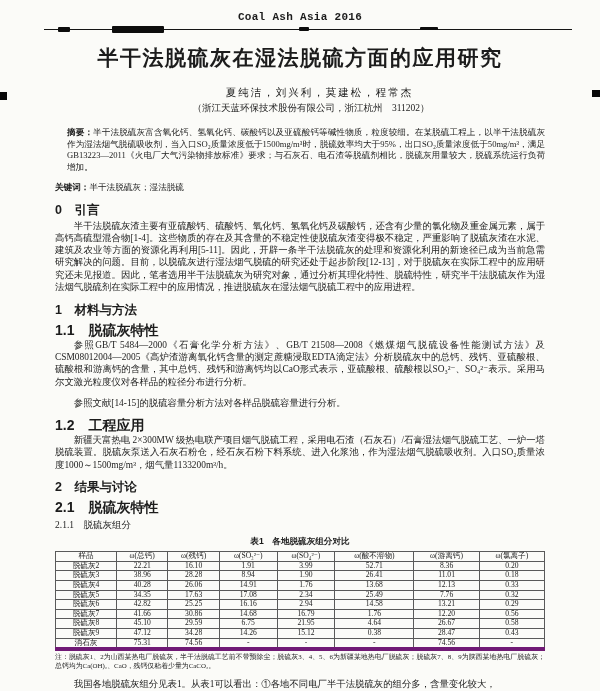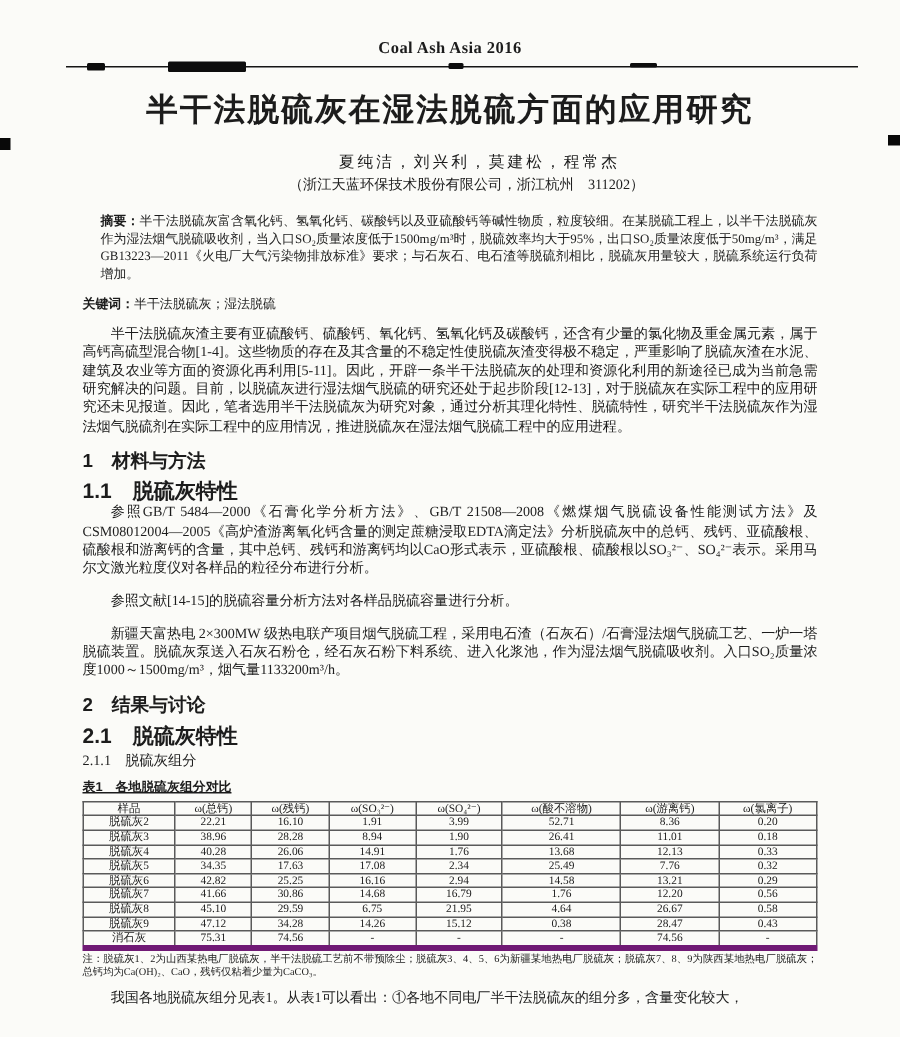--- a/index.html
+++ b/index.html
@@ -10,23 +10,23 @@
     margin:0 auto;
     background:#fbfbf8;
     color:#1c1c1c;
     font-family:"Liberation Serif","DejaVu Serif",serif;
     overflow:hidden;
   }
   .content{margin:0 55px;}
   
   .conf{
     text-align:center;
-    font-family:Liberation Serif, serif;
+    font-family:Liberation Mono, monospace;
     font-size:11px;font-weight:bold;
-    padding-top:26px;letter-spacing:.3px;
+    padding-top:11px;letter-spacing:.3px;
   }
   .rule{
     position:relative;
     margin:6px 28px 0 44px;
     border-top:1.6px solid #151515;
     height:5px;
   }
   .smudge{position:absolute;top:-3px;height:5px;background:#0d0d0d;border-radius:1px;}
   .s1{left:14px;width:12px;}
   .s2{left:68px;width:52px;top:-4px;height:7px;}
@@ -67,23 +67,23 @@
     font-size:14px;font-weight:bold;margin-top:6px;line-height:13px;
   }
   .h3{font-size:9.5px;margin-top:5px;line-height:12px;}
   
   .para{
     font-size:9.4px;line-height:12.3px;text-align:justify;
     text-indent:2em;margin-top:2px;
   }
   
   .tcap{
-    text-align:left;
-    font-family:"Liberation Sans","DejaVu Sans",sans-serif;
-    font-size:8.6px;font-weight:bold;margin-top:5px;text-decoration:underline;
+    text-align:center;
+    font-family:"Liberation Sans","DejaVu Sans",sans-serif;
+    font-size:8.6px;font-weight:bold;margin-top:5px;
   }
   table.comp{
     width:100%;border-collapse:collapse;margin-top:3px;
     font-size:7.6px;text-align:center;
     border-top:1.4px solid #222;border-bottom:4px solid #701a75;
   }
   table.comp th,table.comp td{
     border:0.5px solid #5a5a5a;
     padding:0 1px;height:8.6px;line-height:8.6px;
     font-weight:normal;white-space:nowrap;
@@ -115,28 +115,30 @@
 
   <div class="title">半干法脱硫灰在湿法脱硫方面的应用研究</div>
   <div class="authors">夏纯洁，刘兴利，莫建松，程常杰</div>
   <div class="affil">（浙江天蓝环保技术股份有限公司，浙江杭州　311202）</div>
 
   <div class="content">
 
     <p class="abstract"><span class="lbl">摘要：</span><span>半干法脱硫灰富含氧化钙、氢氧化钙、碳酸钙以及亚硫酸钙等碱性物质，粒度较细。在某脱硫工程上，以半干法脱硫灰作为湿法烟气脱硫吸收剂，当入口SO₂质量浓度低于1500mg/m³时，脱硫效率均大于95%，出口SO₂质量浓度低于50mg/m³，满足GB13223—2011《火电厂大气污染物排放标准》要求；与石灰石、电石渣等脱硫剂相比，脱硫灰用量较大，脱硫系统运行负荷增加。</span></p>
     <p class="kw"><span class="lbl">关键词：</span><span>半干法脱硫灰；湿法脱硫</span></p>
 
+    <div class="h1">0　引言</div>
     <p class="para">半干法脱硫灰渣主要有亚硫酸钙、硫酸钙、氧化钙、氢氧化钙及碳酸钙，还含有少量的氯化物及重金属元素，属于高钙高硫型混合物[1-4]。这些物质的存在及其含量的不稳定性使脱硫灰渣变得极不稳定，严重影响了脱硫灰渣在水泥、建筑及农业等方面的资源化再利用[5-11]。因此，开辟一条半干法脱硫灰的处理和资源化利用的新途径已成为当前急需研究解决的问题。目前，以脱硫灰进行湿法烟气脱硫的研究还处于起步阶段[12-13]，对于脱硫灰在实际工程中的应用研究还未见报道。因此，笔者选用半干法脱硫灰为研究对象，通过分析其理化特性、脱硫特性，研究半干法脱硫灰作为湿法烟气脱硫剂在实际工程中的应用情况，推进脱硫灰在湿法烟气脱硫工程中的应用进程。</p>
 
     <div class="h1">1　材料与方法</div>
 
     <div class="h2">1.1　脱硫灰特性</div>
     <p class="para">参照GB/T 5484—2000《石膏化学分析方法》、GB/T 21508—2008《燃煤烟气脱硫设备性能测试方法》及CSM08012004—2005《高炉渣游离氧化钙含量的测定蔗糖浸取EDTA滴定法》分析脱硫灰中的总钙、残钙、亚硫酸根、硫酸根和游离钙的含量，其中总钙、残钙和游离钙均以CaO形式表示，亚硫酸根、硫酸根以SO₃²⁻、SO₄²⁻表示。采用马尔文激光粒度仪对各样品的粒径分布进行分析。</p>
     <p class="para">参照文献[14-15]的脱硫容量分析方法对各样品脱硫容量进行分析。</p>
 
+    <div class="h2">1.2　工程应用</div>
     <p class="para">新疆天富热电 2×300MW 级热电联产项目烟气脱硫工程，采用电石渣（石灰石）/石膏湿法烟气脱硫工艺、一炉一塔脱硫装置。脱硫灰泵送入石灰石粉仓，经石灰石粉下料系统、进入化浆池，作为湿法烟气脱硫吸收剂。入口SO₂质量浓度1000～1500mg/m³，烟气量1133200m³/h。</p>
 
     <div class="h1">2　结果与讨论</div>
     <div class="h2">2.1　脱硫灰特性</div>
     <div class="h3">2.1.1　脱硫灰组分</div>
 
     <div class="tcap">表1　各地脱硫灰组分对比</div>
     <table class="comp">
       <thead>
           <tr>

